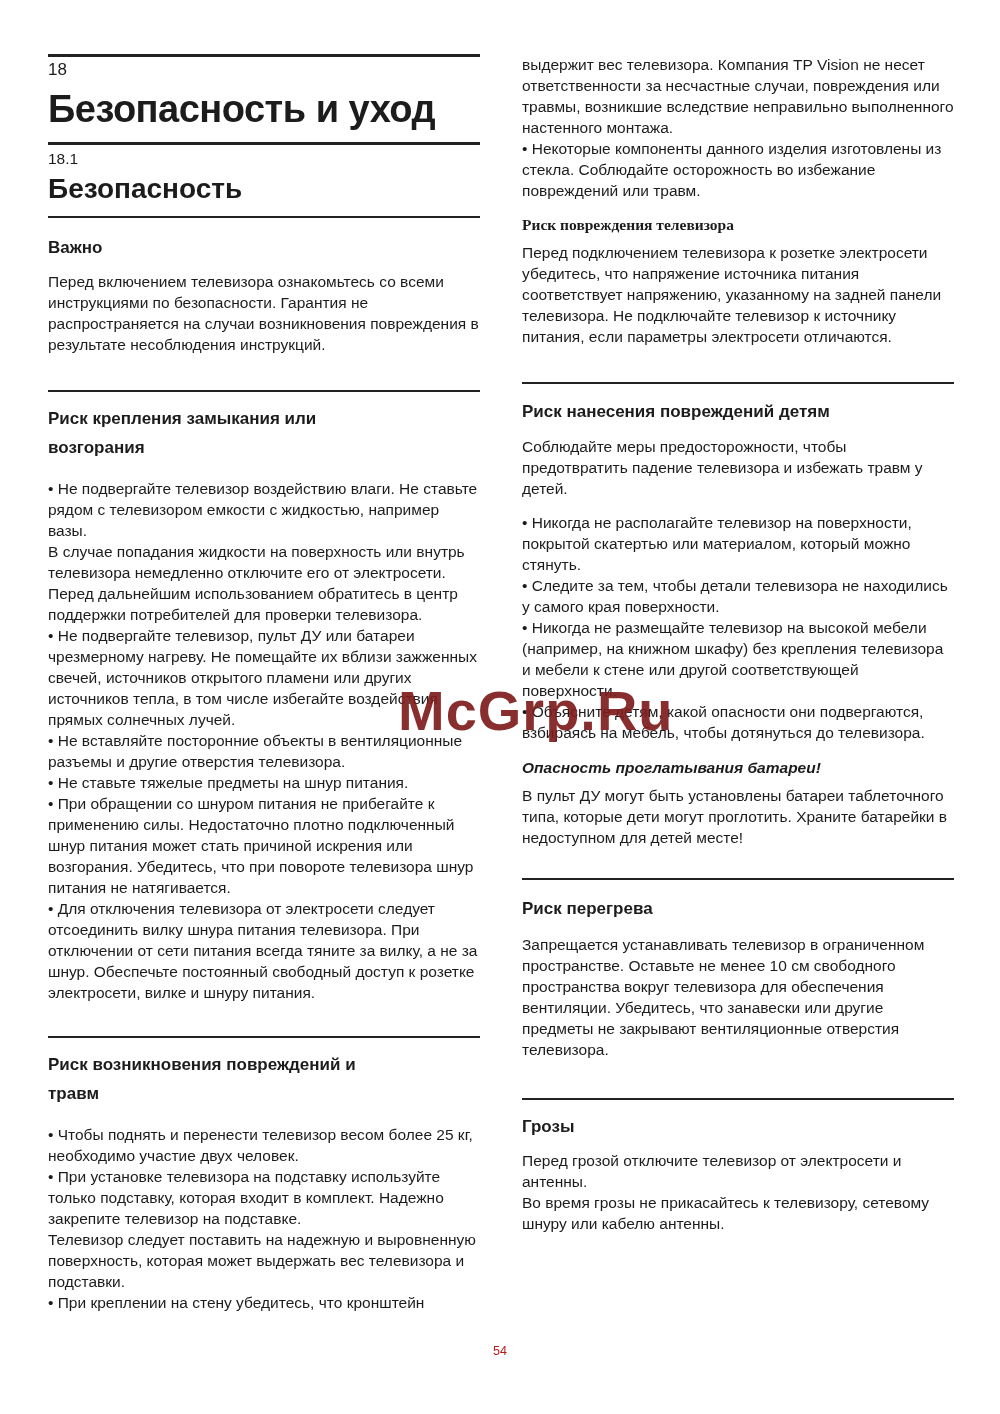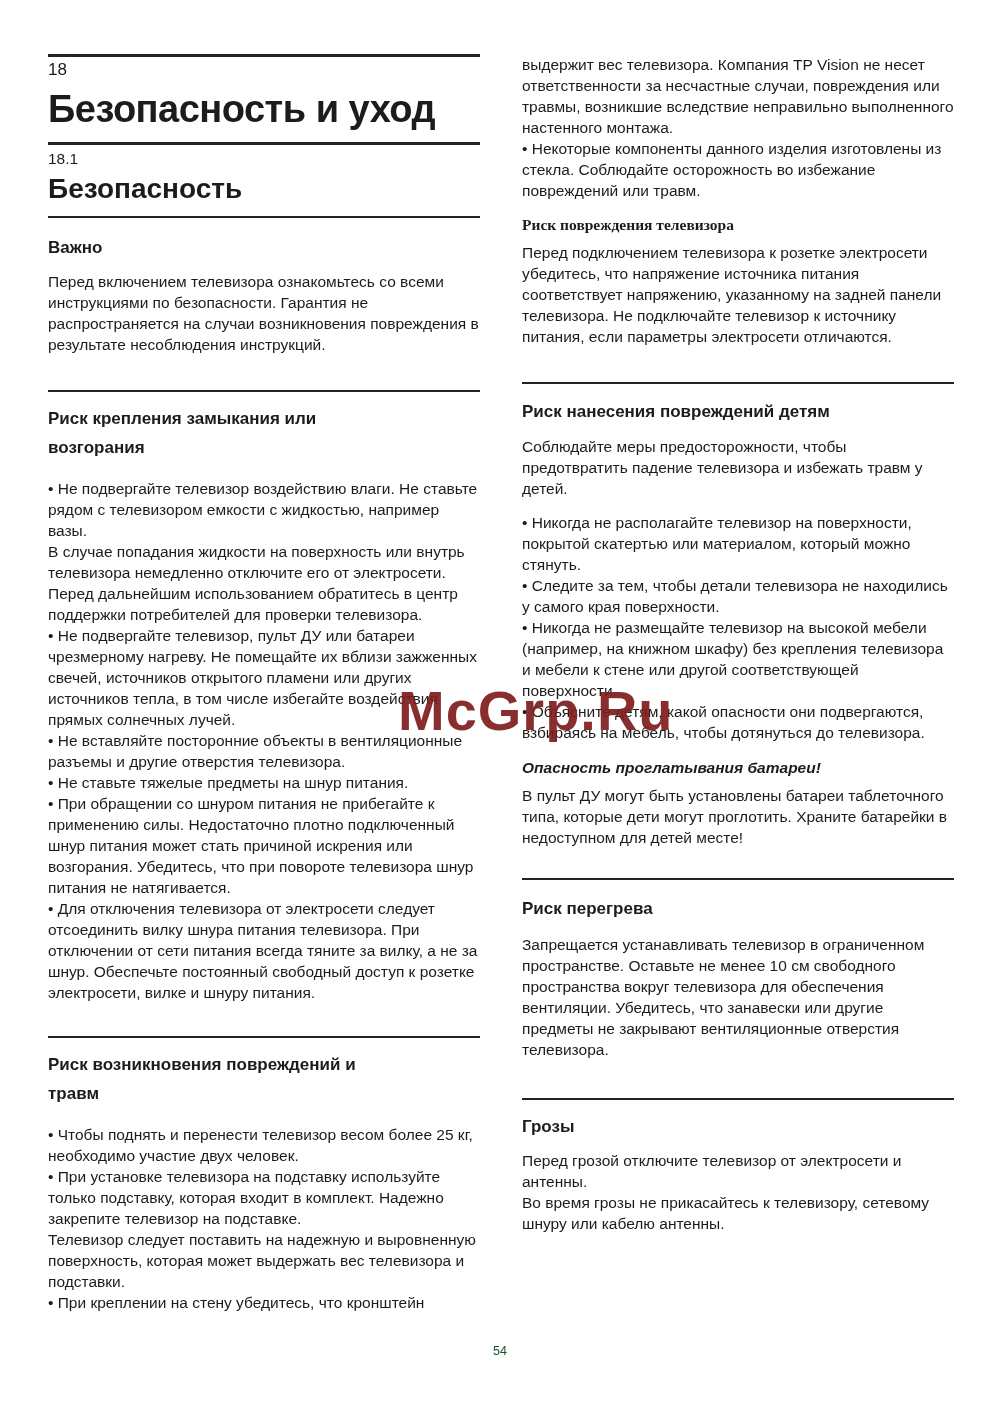--- a/index.html
+++ b/index.html
@@ -67,21 +67,21 @@
     letter-spacing:1px;
     z-index:4;
     pointer-events:none;
     white-space:nowrap;
   }
   .footer{
     position:absolute;
     left:0;top:1344px;width:100%;
     text-align:center;
     font-size:12.5px;
-    color:#14532d;
+    color:#b91c1c;
   }
 </style>
 </head>
 <body>
 
 <div class="page">
 
   <div class="col col-left">
     <hr class="rule thick m-rule1">
     <div class="chapter-num">18</div>

